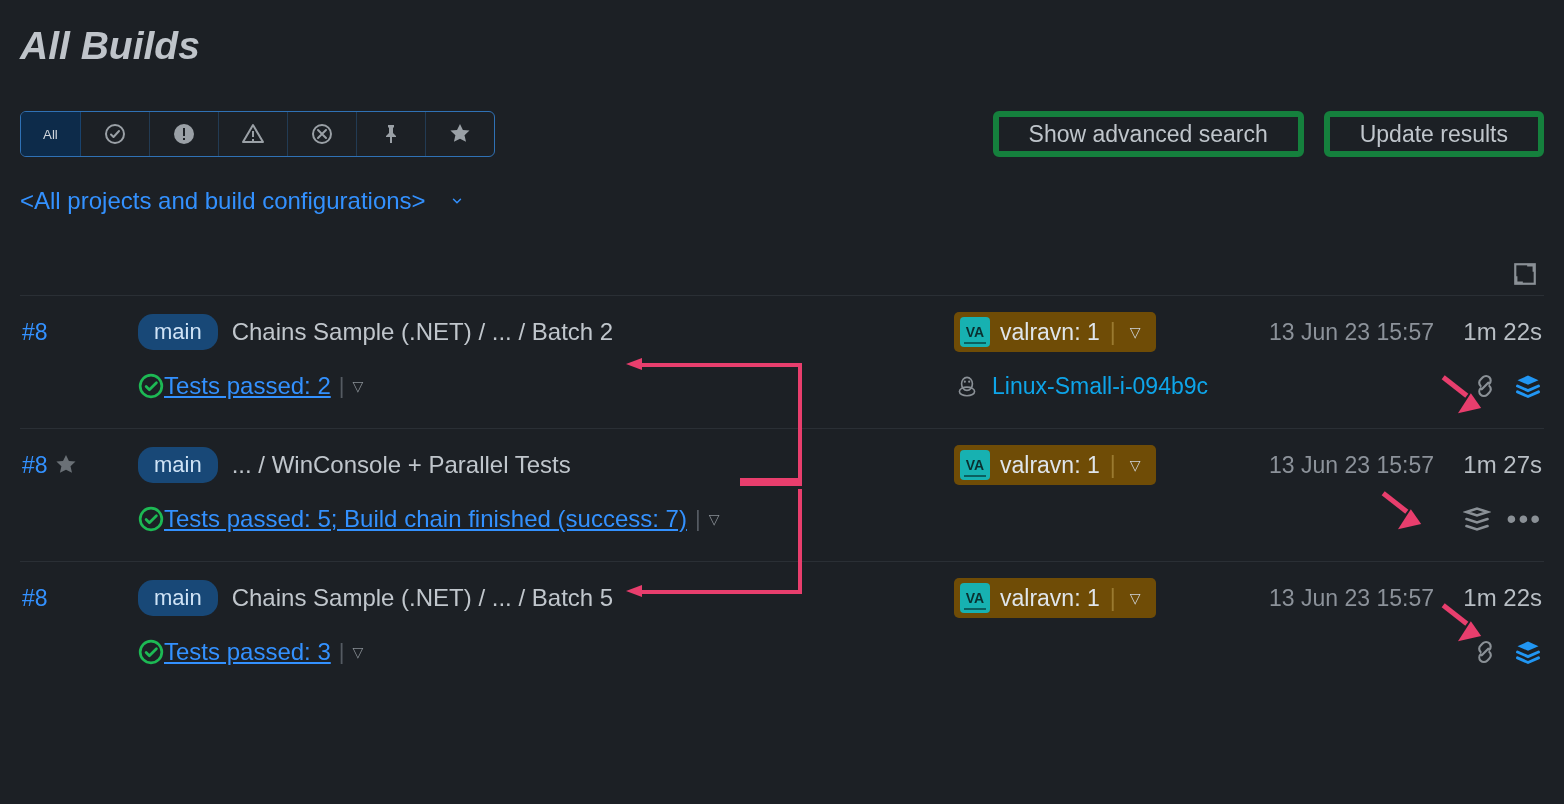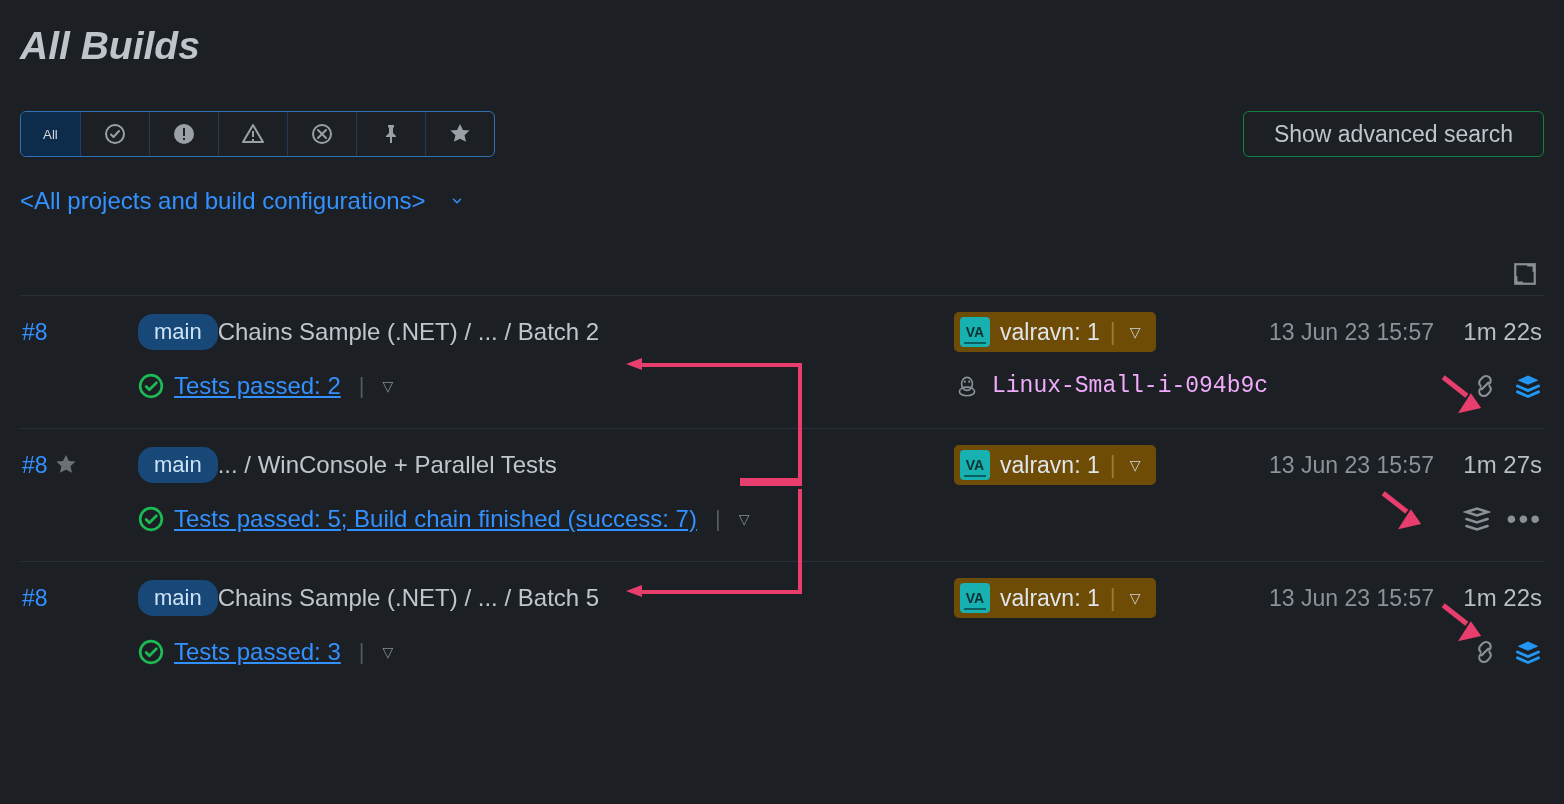--- a/index.html
+++ b/index.html
@@ -6,47 +6,47 @@
   html, body { width: 1564px; height: 804px; background: #1e2227; color: #c8cdd3; font-family: -apple-system, "Segoe UI", Arial, sans-serif; font-size: 22px; overflow: hidden; }
   .page { position: relative; width: 100%; height: 100%; padding: 24px 20px 0 20px; background:#1c2025;}
   h1.title { font-size: 39px; font-weight: 600; color: #bfc4ca; margin-bottom: 43px; font-style: italic; }
   .toolbar-row { display: flex; align-items: center; gap: 20px; margin-bottom: 30px; }
   .filter-group { display: flex; border: 1px solid #2f71b5; border-radius: 6px; overflow: hidden; }
   .filter-btn { height: 44px; display: flex; align-items: center; justify-content: center; padding: 0 22px; cursor: pointer; color: #9aa0a6; background: transparent; border: none; border-right: 1px solid #2f71b555; }
   .filter-btn:last-child { border-right: none; }
   .filter-btn.active { background: #0d2b4a; color: #cfd5db; }
   .filter-btn svg { width: 24px; height: 24px; }
   .spacer { flex: 1; }
-  .ghost-btn { height: 46px; border: 1px solid #15803d; border-radius: 6px; background: transparent; color: #bfc5cb; padding: 0 30px; font-size: 23px; cursor: pointer; }
+  .ghost-btn { height: 46px; border: 6px solid #15803d; border-radius: 6px; background: transparent; color: #bfc5cb; padding: 0 30px; font-size: 23px; cursor: pointer; }
   .scope-link { color: #3391ff; font-size: 24px; display: inline-flex; align-items: center; gap: 24px; cursor: pointer; margin-bottom: 6px;}
   .arrows-row { display:flex; justify-content:flex-end; padding-right:6px; margin-top:40px; margin-bottom: -6px;}
   .arrows-row svg { width:26px; height:26px; color:#8a9096; cursor:pointer;}
   .builds { border-top: none; margin-top:8px;}
   .build-row { border-top: 1px solid #2a2f35; padding: 16px 0 22px 0; position: relative; }
   .build-row:first-child { border-top: 1px solid #2a2f35; }
   .row-line1 { display: flex; align-items: center; height: 40px; }
   .row-line2 { display: flex; align-items: center; height: 40px; margin-top: 14px; }
   .col-num { width: 118px; padding-left: 2px; display:flex; align-items:center; gap:6px;}
   .col-num a { color: #3391ff; font-size: 23px; text-decoration:none;}
   .branch-pill { background: #184877; color: #cfe3f6; border-radius: 15px; padding: 5px 16px; font-size: 22px; display:inline-block; }
-  .crumb { color: #c0c6cc; font-size: 24px; }
+  .crumb { color: #c0c6cc; font-size: 24px; margin-left: 14px; }
   .col-left { display:flex; align-items:center; flex: 1 1 auto; min-width:0;}
   .user-area { width: 250px; display:flex; align-items:center;}
   .user-chip { background: #6f4c06; color: #dfe5eb; border-radius: 5px; padding: 5px 12px 5px 6px; display:inline-flex; align-items:center; gap:10px; font-size:23px;}
   .avatar { width:30px; height:30px; background:#17b1b1; border-radius:4px; display:inline-flex; align-items:center; justify-content:center; font-size:14px; font-weight:700; color:#0a3030; position:relative;}
   .avatar::after{content:""; position:absolute; left:4px; bottom:3px; width:22px; height:2px; background:#0a6060;}
   .user-chip .tri { color:#cfd5db; font-size:14px; padding:0 4px; cursor:pointer;}
   .col-date { width: 230px; color:#8c929a; font-size:23px; text-align:right;}
   .col-dur  { width: 110px; color:#b8bec4; font-size:24px; text-align:right; padding-right:2px;}
   .status-link { color:#3391ff; font-size:24px; }
-  .status-row { display:flex; align-items:center; gap:10px; padding-left: 118px;}
+  .status-row { display:flex; align-items:center; padding-left: 118px;}
   .tri-small { color:#8a9096; font-size:14px; cursor:pointer;}
   .divider { color:#555b62; padding: 0 8px;}
   .agent-row { display:flex; align-items:center; gap:12px;}
-  .agent-text { color:#f0abfc; font-size:23px;font-family:Liberation Mono, monospace;}
+  .agent-text { color:#0ea5e9; font-size:23px;}
   .right-icons { margin-left:auto; display:flex; align-items:center; gap:16px; padding-right:2px;}
   .star-icon { color:#6a7076; width:24px; height:24px;}
   .more-dots { color:#8a9096; font-size:28px; letter-spacing:2px; cursor:pointer;}
   
   .anno { position:absolute; pointer-events:none; }
   .line { position:absolute; background:#e83e6d; }
   .arrowhead { position:absolute; width:0;height:0; border-top:6px solid transparent; border-bottom:6px solid transparent;}
   .arrowhead.left { border-right:16px solid #e83e6d;}
   .arrowhead.rightdown { transform: rotate(-35deg); border-right:22px solid #e83e6d; border-top:9px solid transparent; border-bottom:9px solid transparent;}
 </style>
@@ -143,20 +143,21 @@
           </svg>
         </button>
     <button class="filter-btn">
           <svg viewBox="0 0 24 24">
             <use href="#i-star"></use>
           </svg>
         </button>
   </div>
   <div class="spacer"></div>
   <button class="ghost-btn">Show advanced search</button>
+  <button class="ghost-btn">Update results</button>
 </div>
 
 <a class="scope-link">
   <span>&lt;All projects and build configurations&gt;</span>
   <svg width="14" height="14" viewBox="0 0 24 24">
         <path d="M6 9l6 6 6-6" fill="none" stroke="#3391ff" stroke-width="2.5" stroke-linecap="round"></path>
       </svg>
 </a>
 
 <div class="arrows-row">

